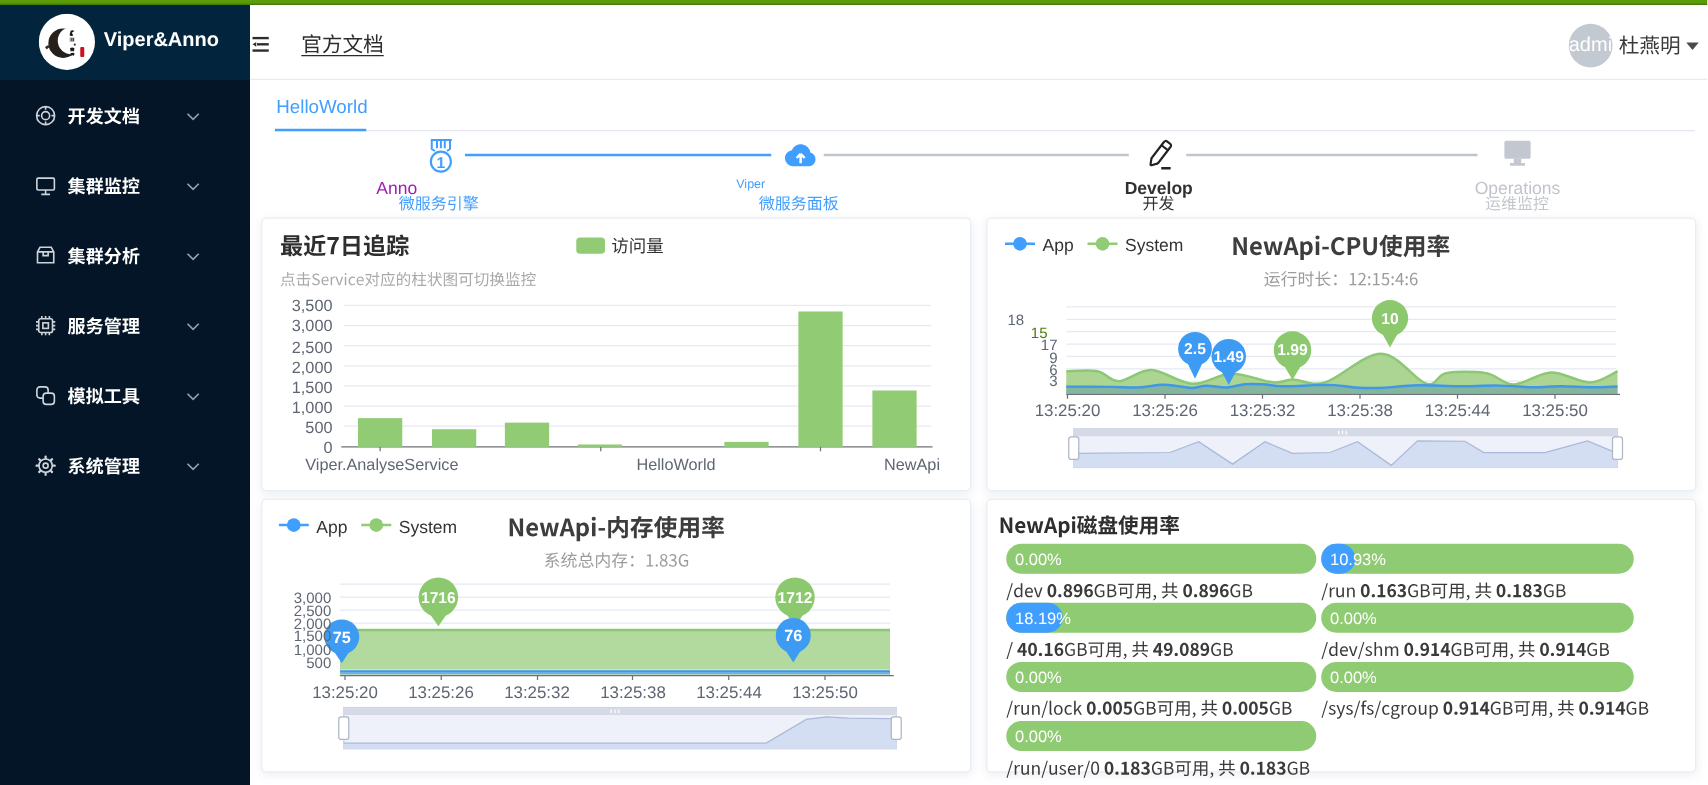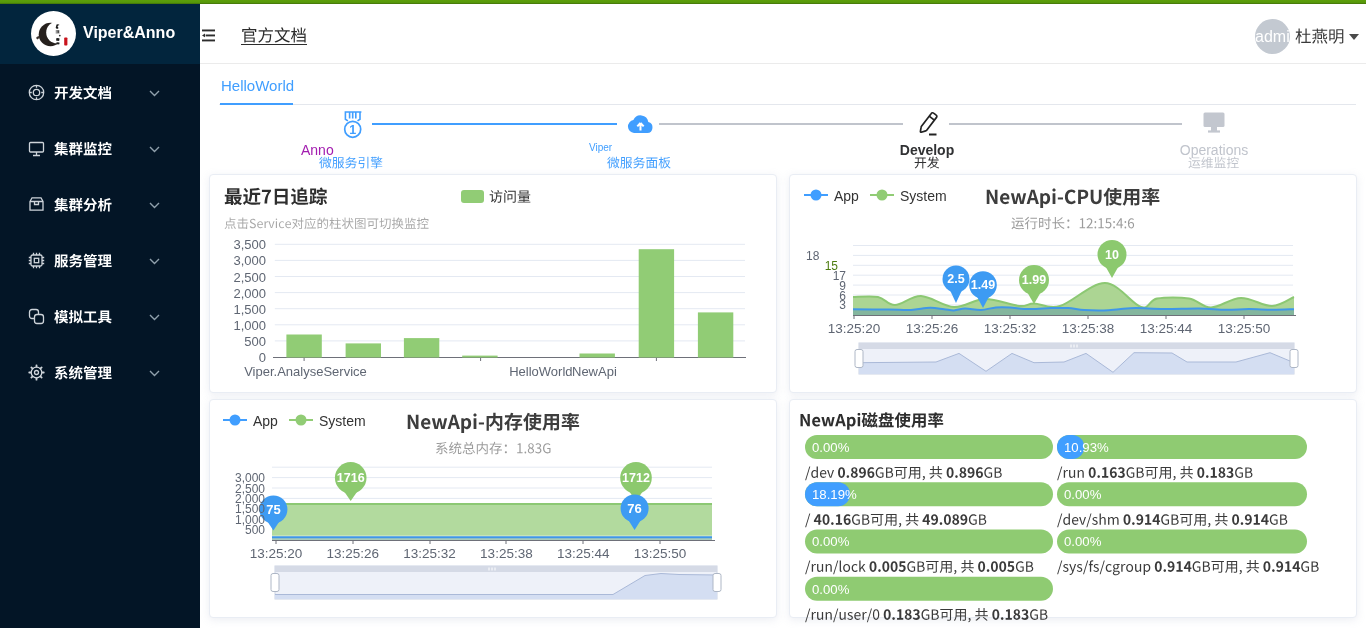--- a/index.html
+++ b/index.html
@@ -385,21 +385,21 @@
     <div class="abs" style="left:209px;top:237.3px;width:57px;text-align:right;font-size:13px;color:#5f6673">3,500</div>
     <div class="abs" style="left:209px;top:253.4px;width:57px;text-align:right;font-size:13px;color:#5f6673">3,000</div>
     <div class="abs" style="left:209px;top:269.5px;width:57px;text-align:right;font-size:13px;color:#5f6673">2,500</div>
     <div class="abs" style="left:209px;top:285.6px;width:57px;text-align:right;font-size:13px;color:#5f6673">2,000</div>
     <div class="abs" style="left:209px;top:301.7px;width:57px;text-align:right;font-size:13px;color:#5f6673">1,500</div>
     <div class="abs" style="left:209px;top:317.8px;width:57px;text-align:right;font-size:13px;color:#5f6673">1,000</div>
     <div class="abs" style="left:209px;top:333.9px;width:57px;text-align:right;font-size:13px;color:#5f6673">500</div>
     <div class="abs" style="left:209px;top:350.0px;width:57px;text-align:right;font-size:13px;color:#5f6673">0</div>
     <div class="abs" style="left:215.5px;top:363.5px;width:180px;text-align:center;font-size:13px;color:#5f6673">Viper.AnalyseService</div>
     <div class="abs" style="left:392.5px;top:363.5px;width:180px;text-align:right;font-size:13px;color:#5f6673">HelloWorld</div>
-    <div class="abs" style="left:572.0px;top:363.5px;width:180px;text-align:left;font-size:13px;color:#5f6673">NewApi</div>
+    <div class="abs" style="left:572.0px;top:363.5px;width:180px;text-align:right;font-size:13px;color:#5f6673">NewApi</div>
     <svg class="abs" style="left:804px;top:188px" width="260" height="14">
       <line x1="0" y1="7" x2="24" y2="7" stroke="#409eff" stroke-width="2"></line>
       <circle cx="12" cy="7" r="5.5" fill="#409eff"></circle>
       <line x1="66" y1="7" x2="90" y2="7" stroke="#91cc75" stroke-width="2"></line>
       <circle cx="78" cy="7" r="5.5" fill="#91cc75"></circle>
     </svg>
     <div class="abs" style="left:834px;top:188px;font-size:14px;color:#333">App</div>
     <div class="abs" style="left:900px;top:188px;font-size:14px;color:#333">System</div>
     <svg style="position:absolute;left:985.4px;top:184.1px;overflow:visible" width="177" height="28">
       <use href="#b4e" transform="translate(0.0 19.9) scale(0.01900)" fill="#3d3d3d"></use>

